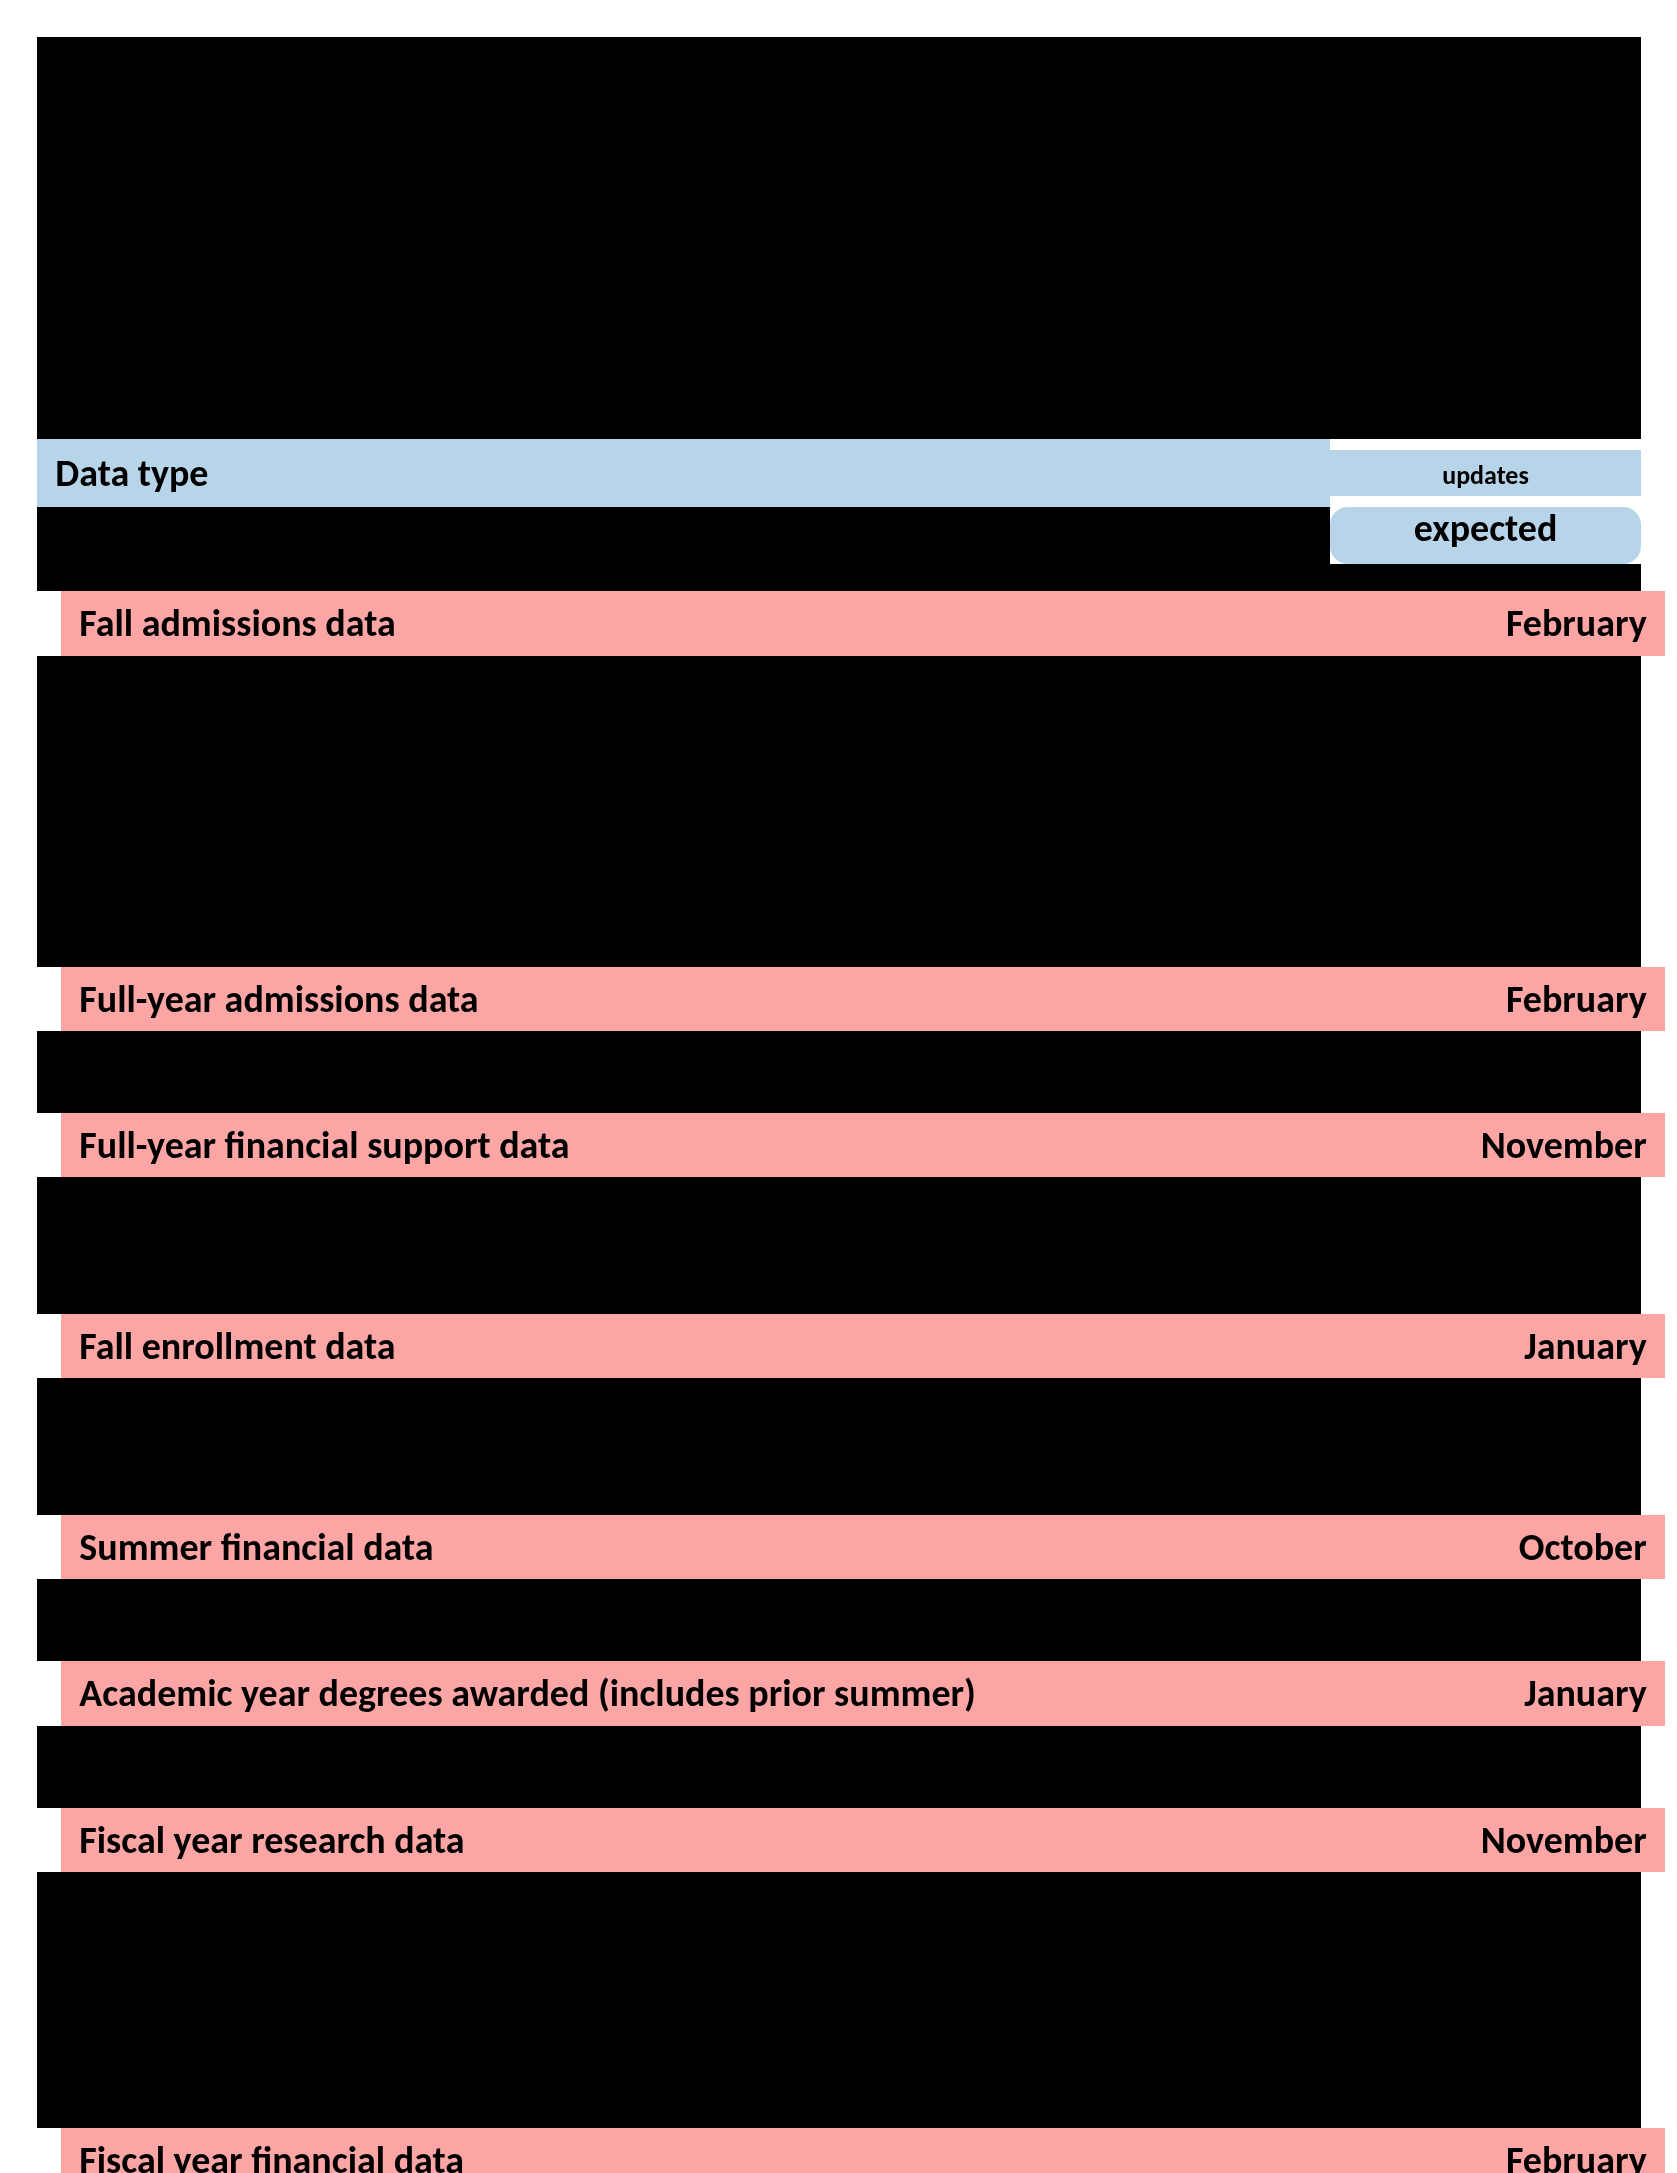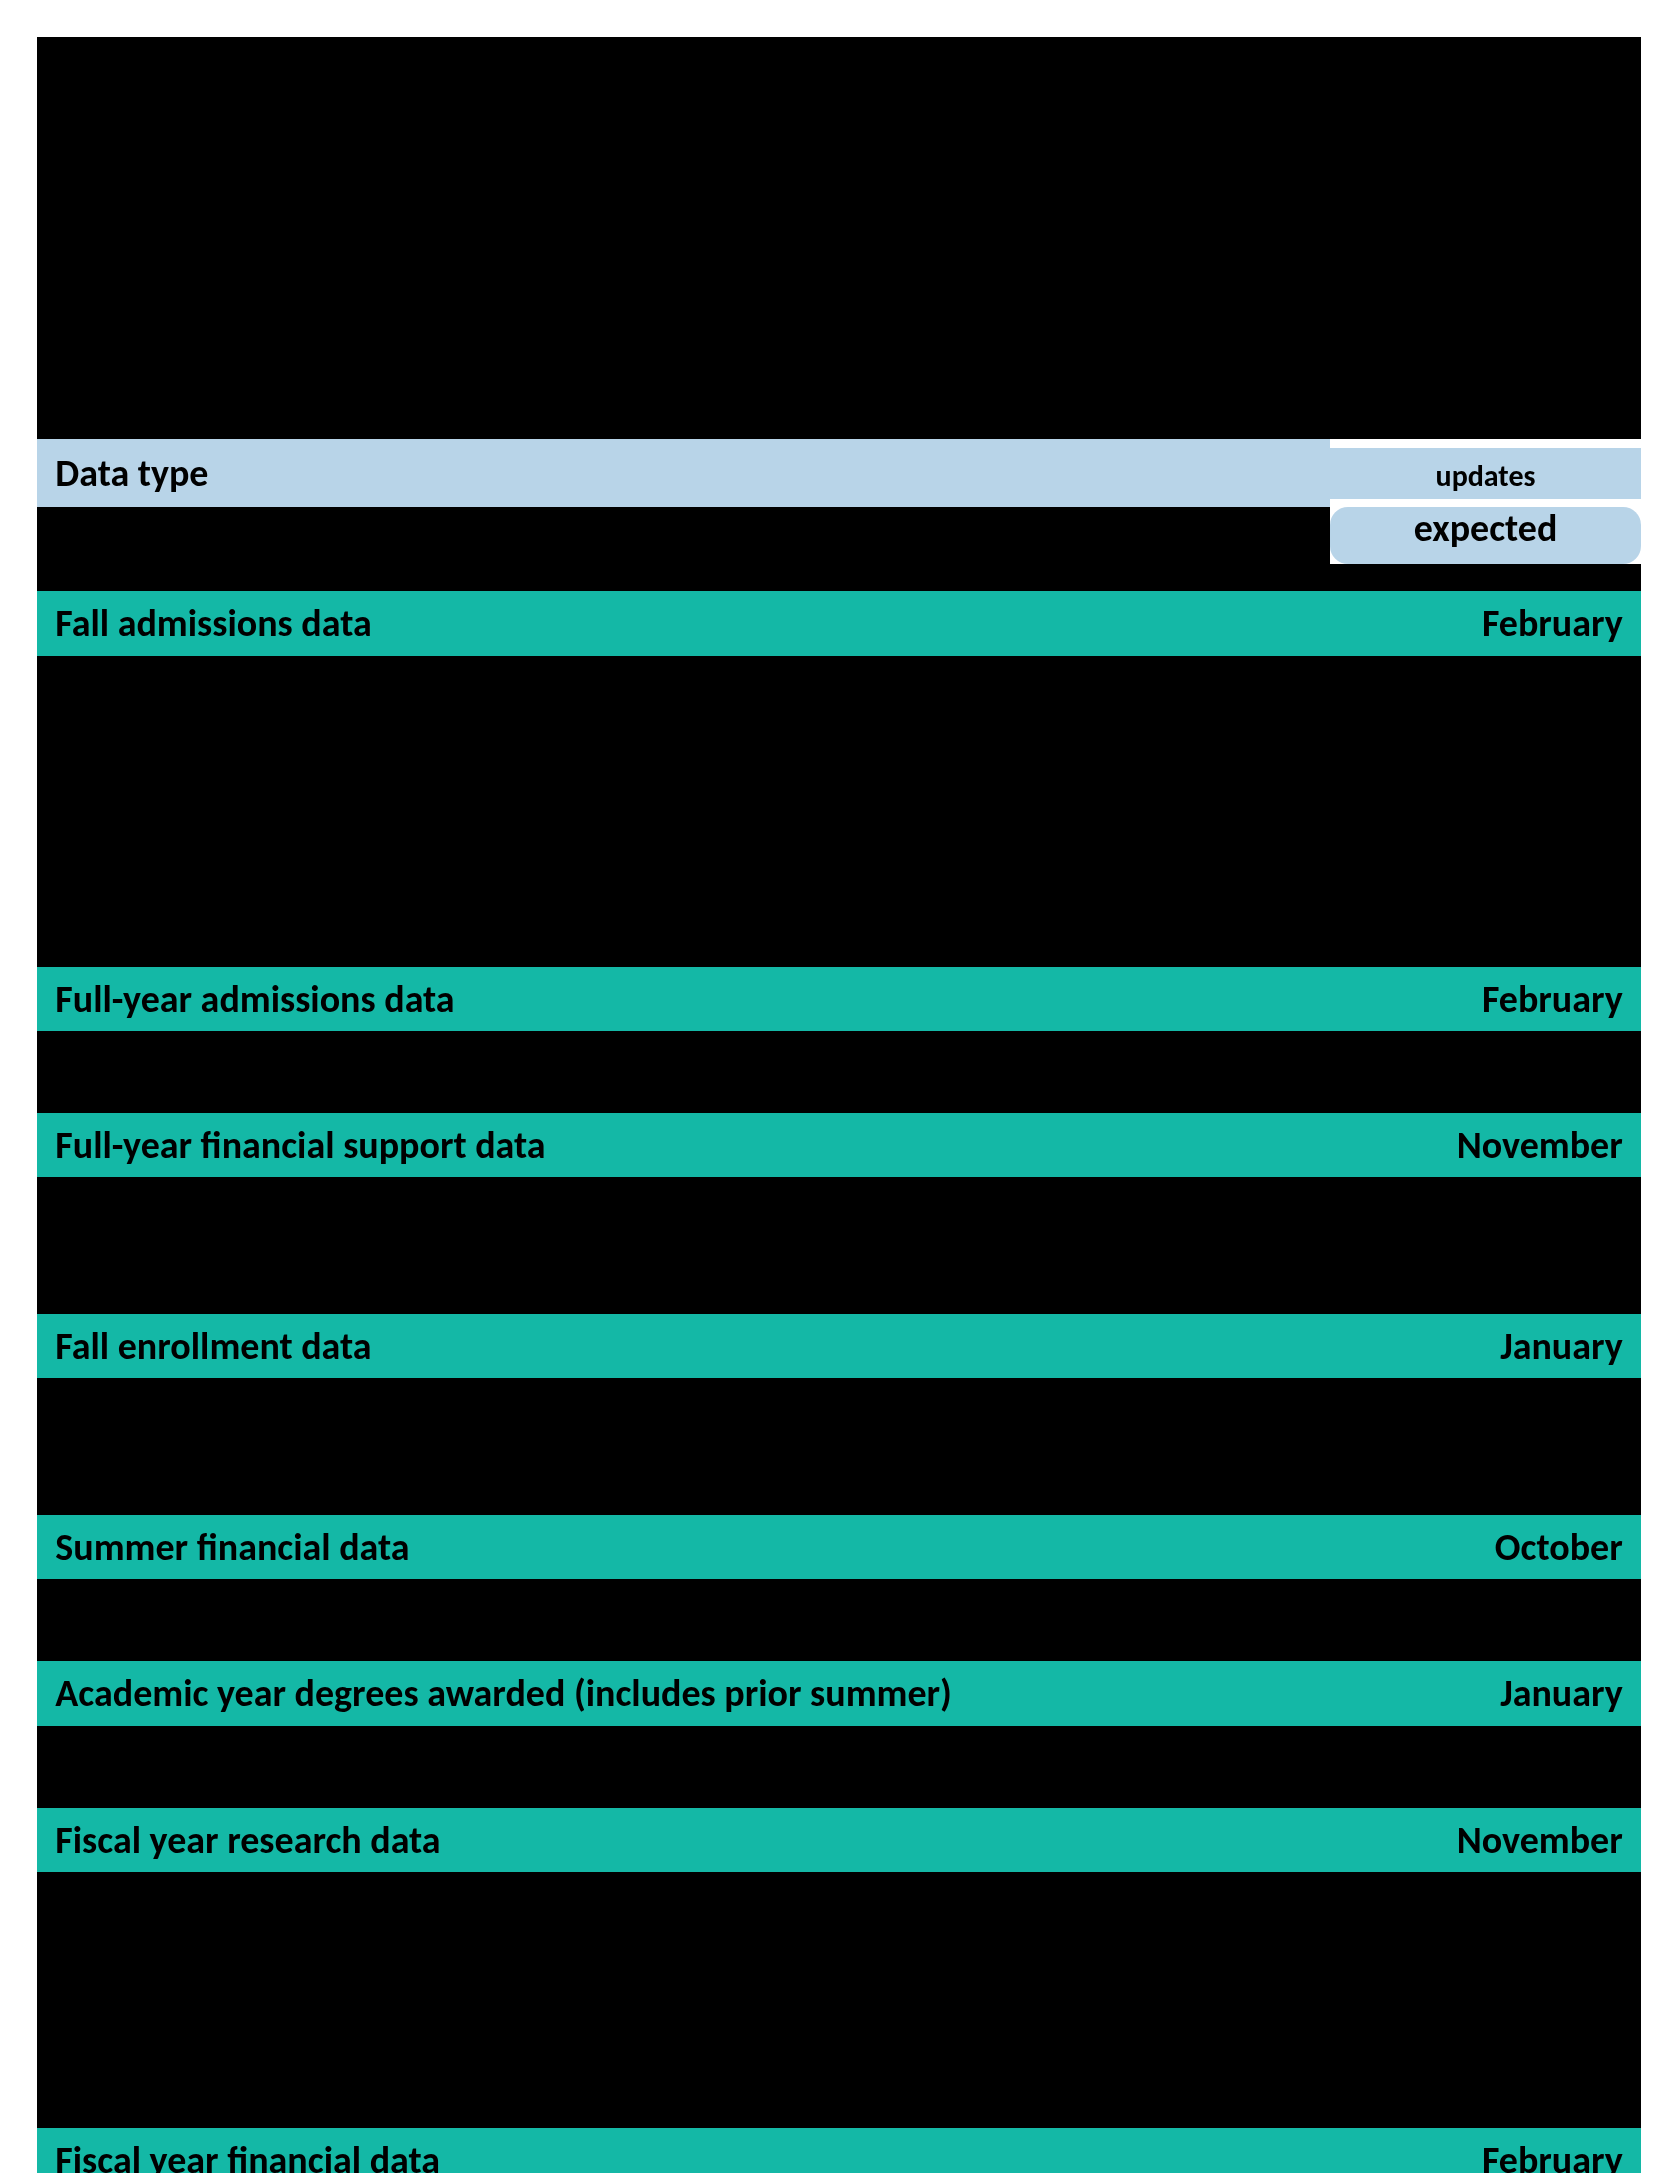--- a/index.html
+++ b/index.html
@@ -33,21 +33,21 @@
     background: #b8d4e8;
     padding: 11px 18.3px;
     font-size: 38px;
     font-weight: bold;
     color: #000000;
     flex: 1;
   }
   .header-right {
     background: #b8d4e8;
     padding: 11px 18.3px 5.5px 18.3px;
-    font-size: 30px;
+    font-size: 26px;
     font-weight: bold;
     color: #000000;
     width: 311px;
     text-align: center;
     line-height: 1.15;
   }
   .header-right-second {
     background: #b8d4e8;
     padding: 0 18.3px 11px 18.3px;
     font-size: 38px;
@@ -63,21 +63,22 @@
     width: 100%;
   }
   .header-second-left {
     background: #000000;
     flex: 1;
     height: 57px;
   }
   .section-row {
     display: flex;
     width: 100%;
-    background: #14b8a6;
+    background: #fca5a5;
+    margin-left: 24px;
   }
   .section-left {
     padding: 9.1px 18.3px;
     font-size: 38px;
     font-weight: bold;
     color: #000000;
     flex: 1;
   }
   .section-right {
     padding: 9.1px 18.3px;

